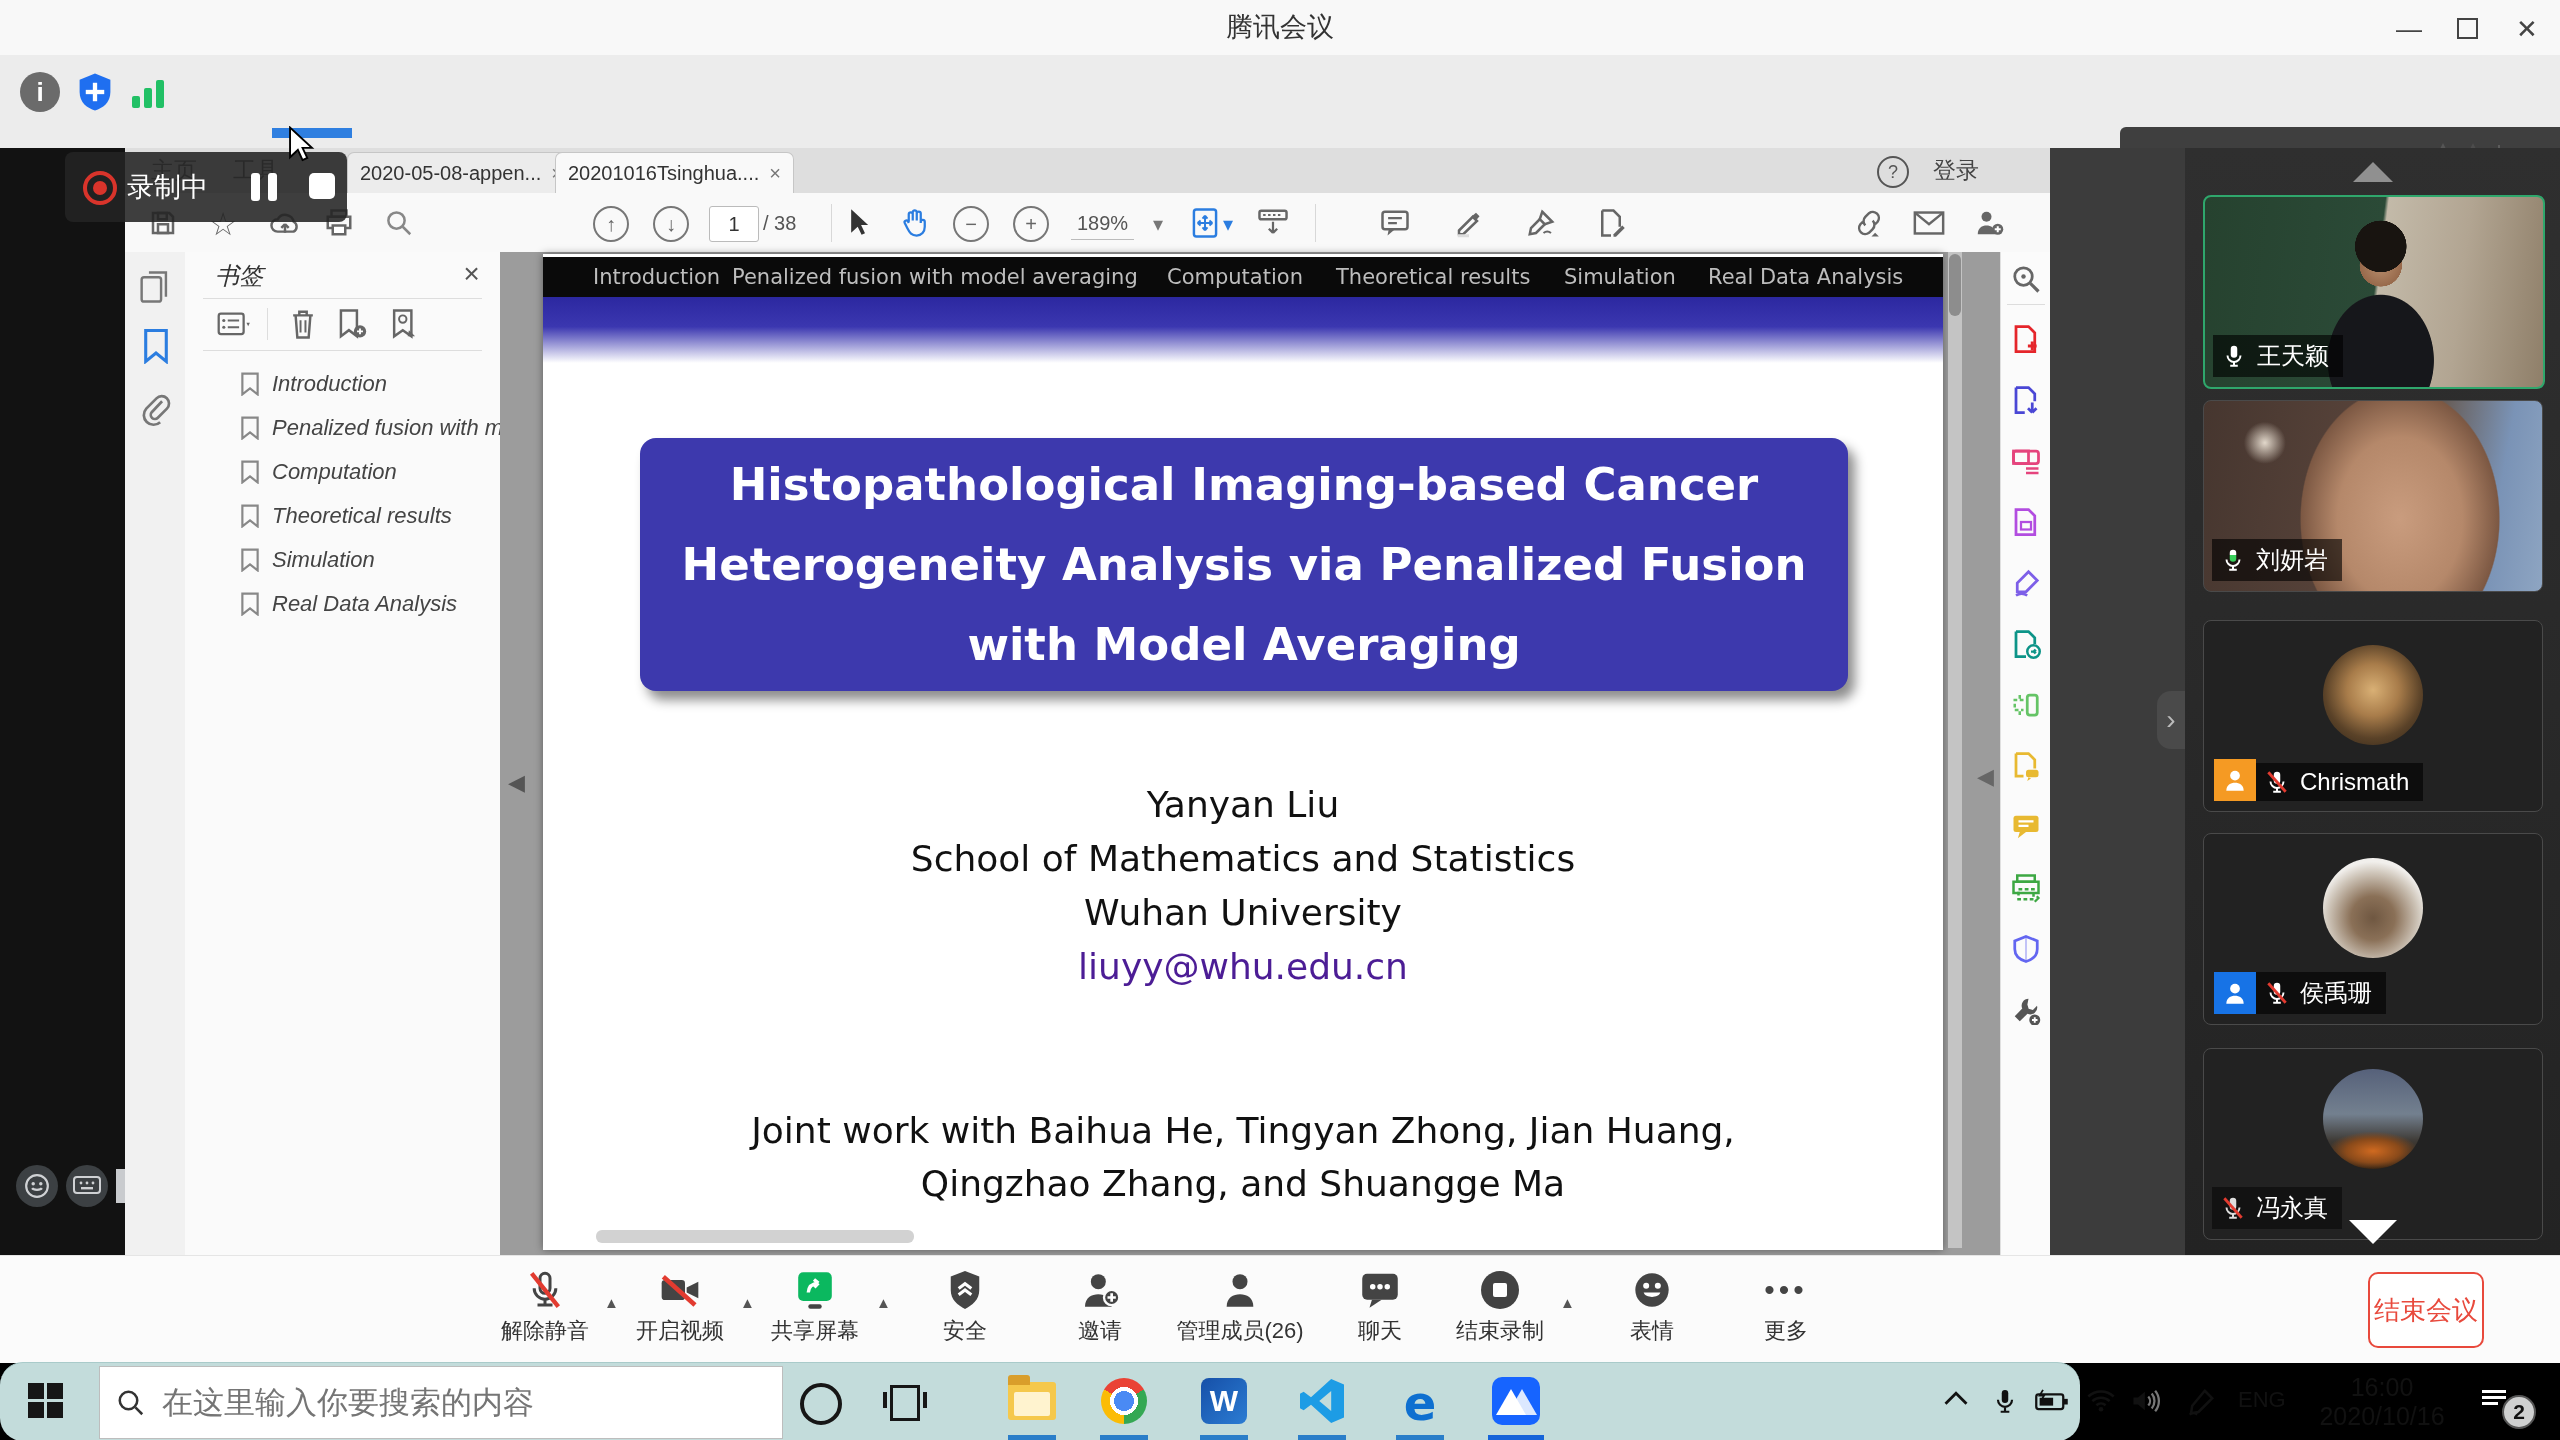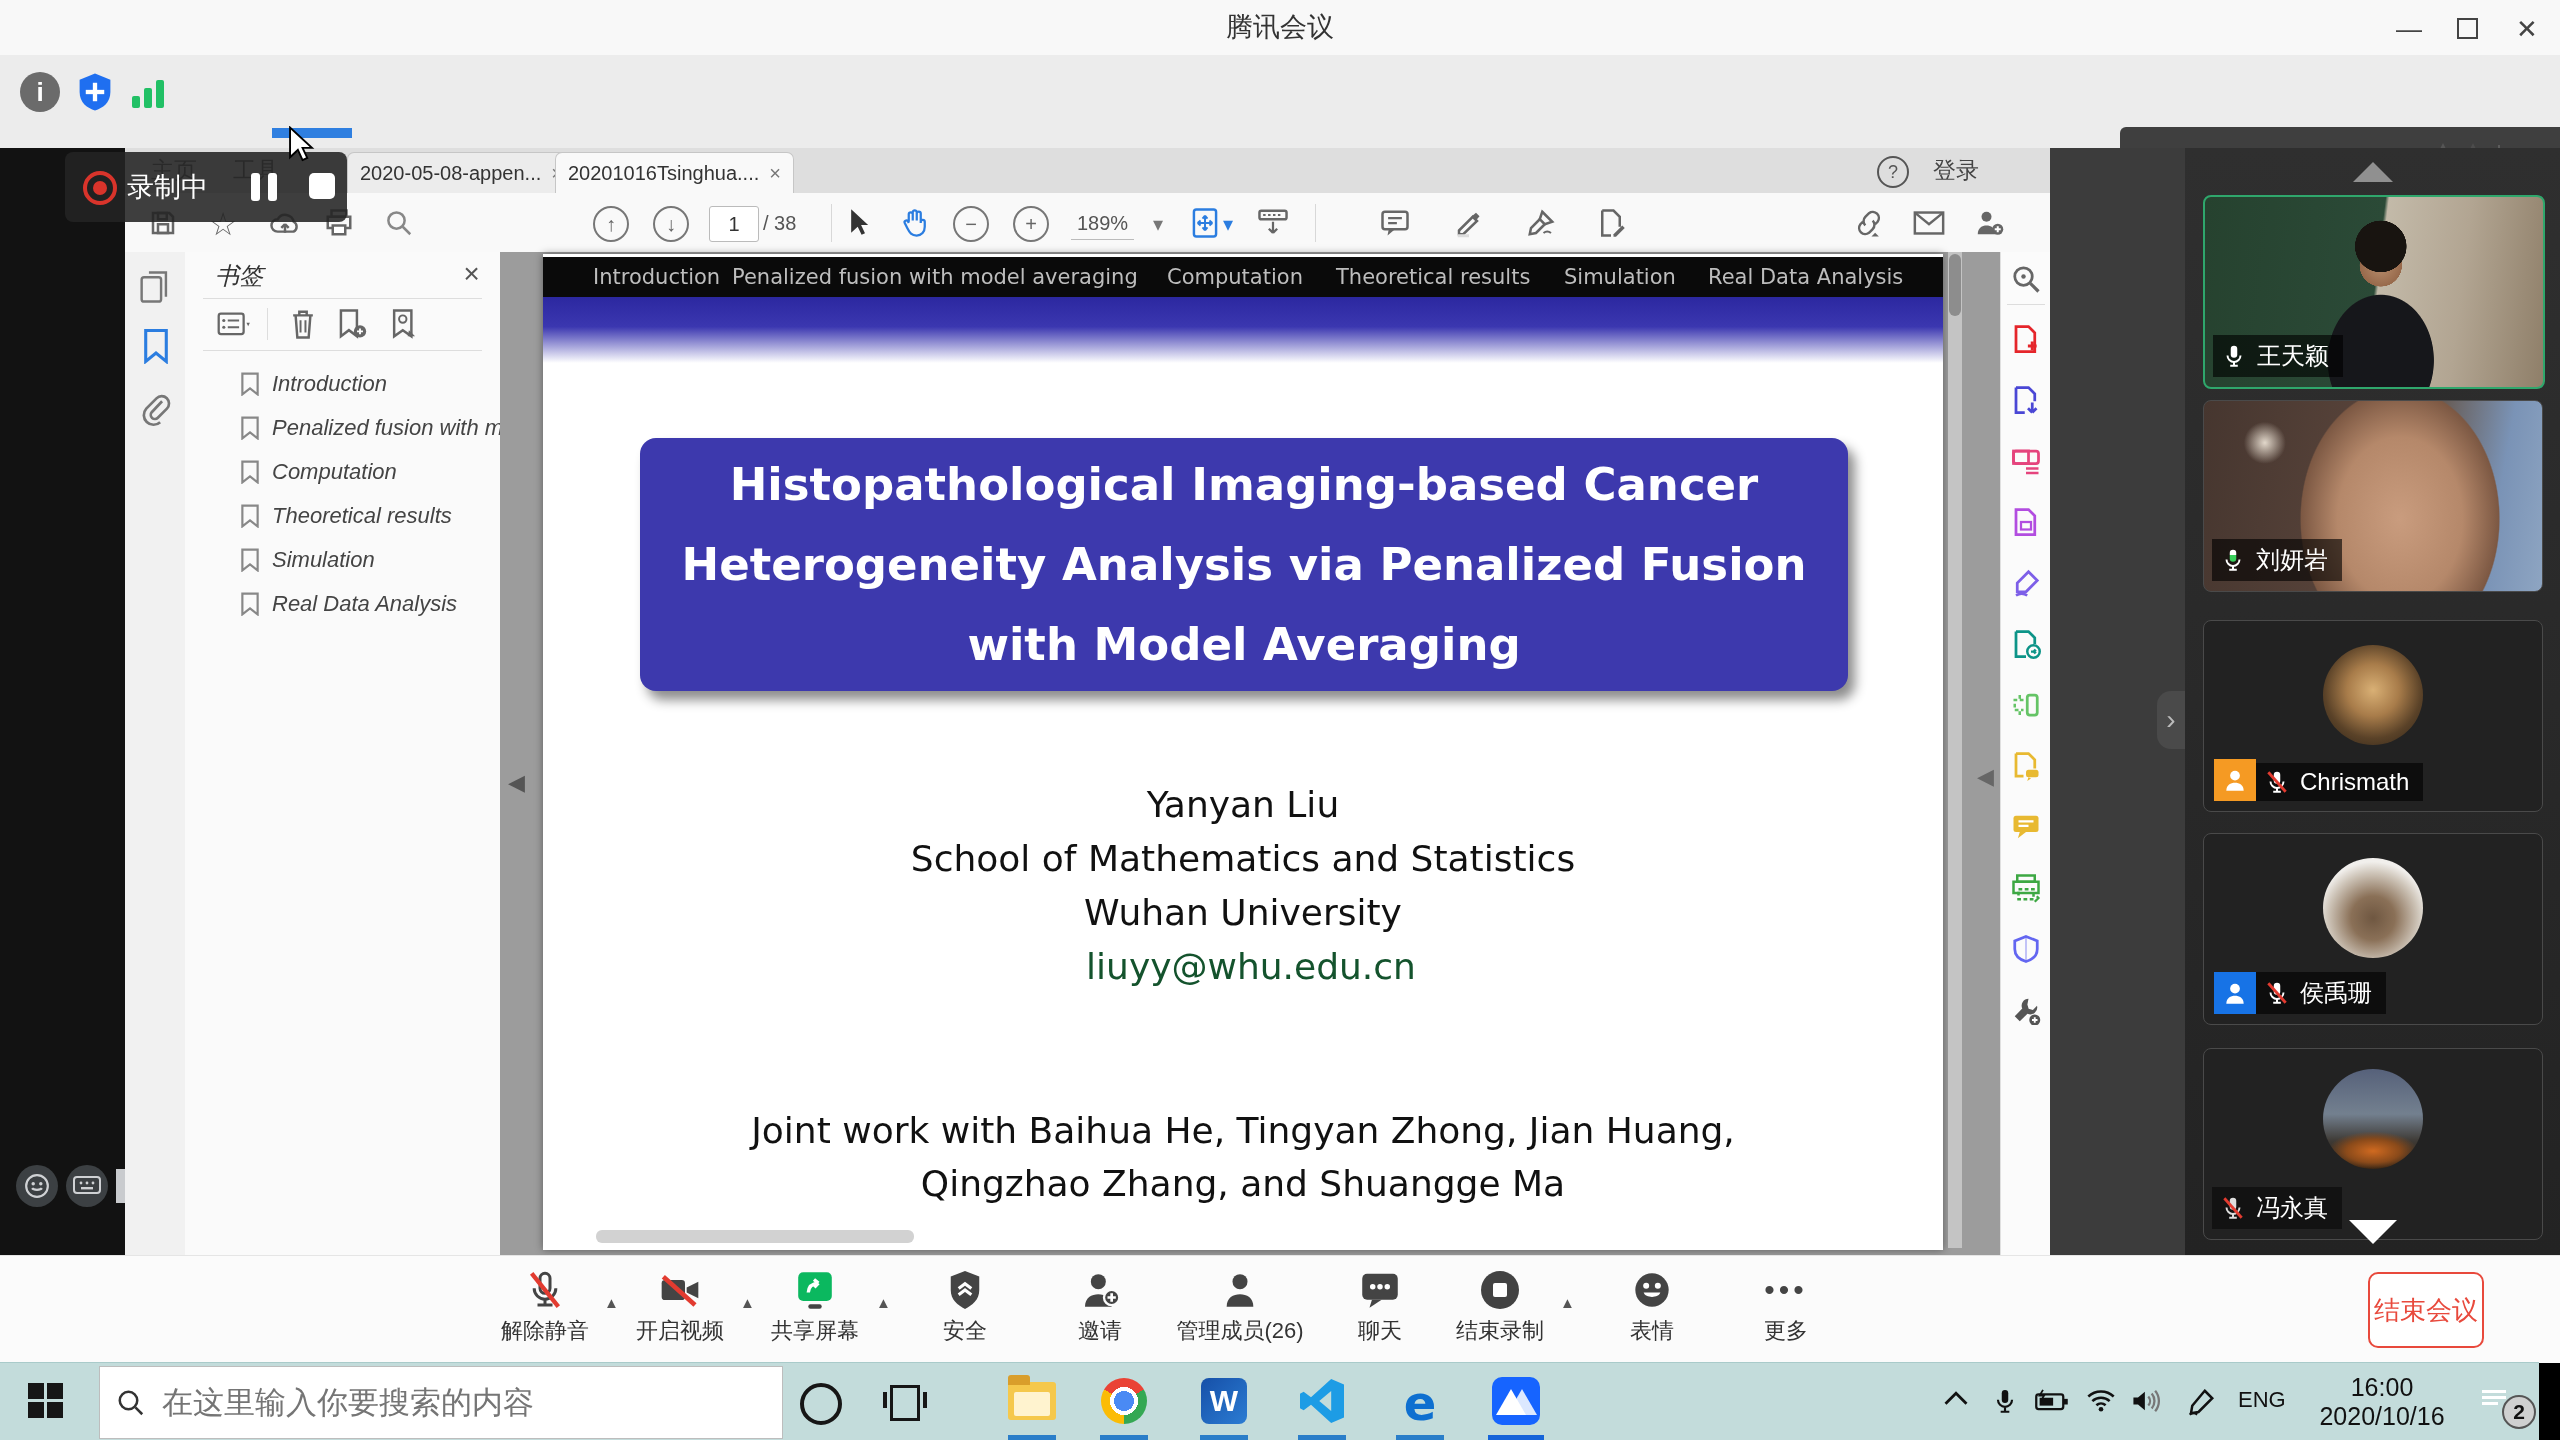--- a/index.html
+++ b/index.html
@@ -103,21 +103,21 @@
   .mbtn{top:10px;width:130px;text-align:center;}
   .mbtn .ic{height:48px;display:grid;place-items:center;}
   .mbtn .lb{font-size:22px;color:#333;margin-top:2px;white-space:nowrap;}
   .caret{top:38px;font-size:15px;color:#555;}
   .endbtn{left:2368px;top:16px;width:112px;height:72px;border:2px solid #e8493c;border-radius:10px;background:#fff;
           color:#e8493c;font-size:26px;display:grid;place-items:center;}
   .stoprec{width:38px;height:38px;border-radius:50%;background:#424242;display:grid;place-items:center;}
   .stoprec i{width:14px;height:14px;background:#fff;border-radius:2px;}
 
   
-  .taskbar{left:0;top:1362px;width:2539px;height:78px;background:#c3dcdb;border-top:1px solid #a9cbca;}
+  .taskbar{left:0;top:1362px;width:2080px;height:78px;background:#c3dcdb;border-top:1px solid #a9cbca;border-radius:23px;}
   .winlogo{display:grid;grid-template-columns:16px 16px;grid-gap:3px;}
   .winlogo i{width:16px;height:16px;background:#161616;}
   .searchbox{left:99px;top:3px;width:682px;height:71px;background:#fff;border:1px solid #bdbdbd;display:flex;align-items:center;}
   .searchbox input{border:none;outline:none;font-size:31px;color:#333;width:560px;background:transparent;
                    font-family:"Liberation Sans","DejaVu Sans",sans-serif;}
   .cortana{width:34px;height:34px;border-radius:50%;border:4px solid #161616;background:transparent;}
   .tview{width:24px;height:30px;border:3px solid #161616;position:relative;background:transparent;}
   .tview:before,.tview:after{content:"";position:absolute;top:4px;width:4px;height:16px;background:#161616;}
   .tview:before{left:-10px;} .tview:after{right:-10px;}
   .appic{top:12px;width:52px;height:52px;display:grid;place-items:center;}
@@ -474,21 +474,21 @@
 
           <div class="a titlebox">
             <div class="titleline">Histopathological Imaging-based Cancer</div>
             <div class="titleline">Heterogeneity Analysis via Penalized Fusion</div>
             <div class="titleline">with Model Averaging</div>
           </div>
 
           <div class="a authline" style="top:530px;">Yanyan Liu</div>
           <div class="a authline" style="top:584px;">School of Mathematics and Statistics</div>
           <div class="a authline" style="top:638px;">Wuhan University</div>
-          <div class="a authline" style="top:692px;color:#14532d;padding-left:8px;">liuyy@whu.edu.cn</div>
+          <div class="a authline" style="top:692px;color:#4c1d95;">liuyy@whu.edu.cn</div>
 
           <div class="a authline" style="top:856px;">Joint work with Baihua He, Tingyan Zhong, Jian Huang,</div>
           <div class="a authline" style="top:909px;">Qingzhao Zhang, and Shuangge Ma</div>
         </div>
 
         <div class="a" style="left:8px;top:518px;font-size:22px;color:#555;">◀</div>
         <div class="a scrollv"></div>
         <div class="a scrollvthumb"></div>
         <div class="a scrollh"></div>
       </div>

